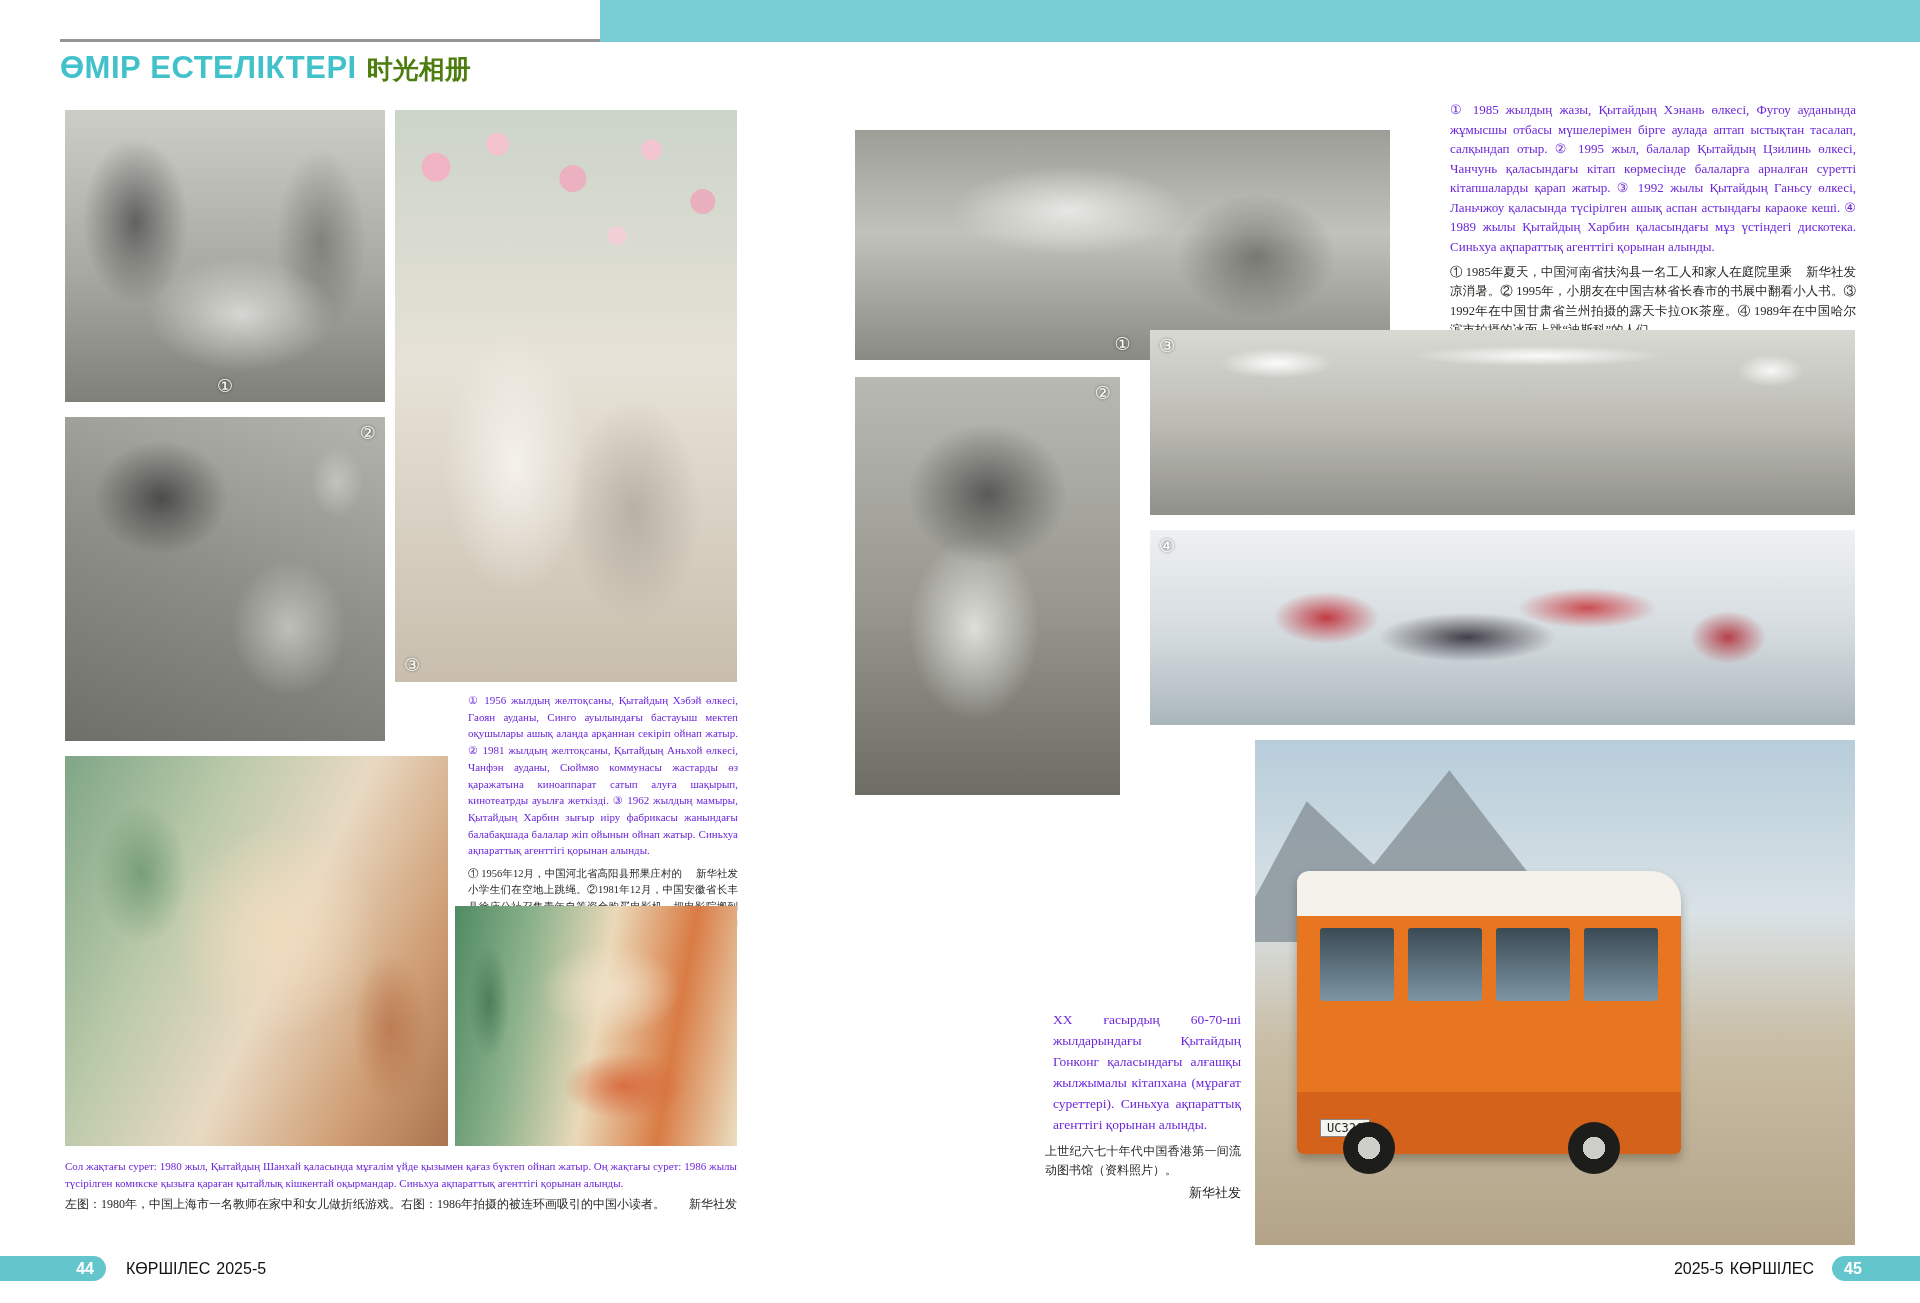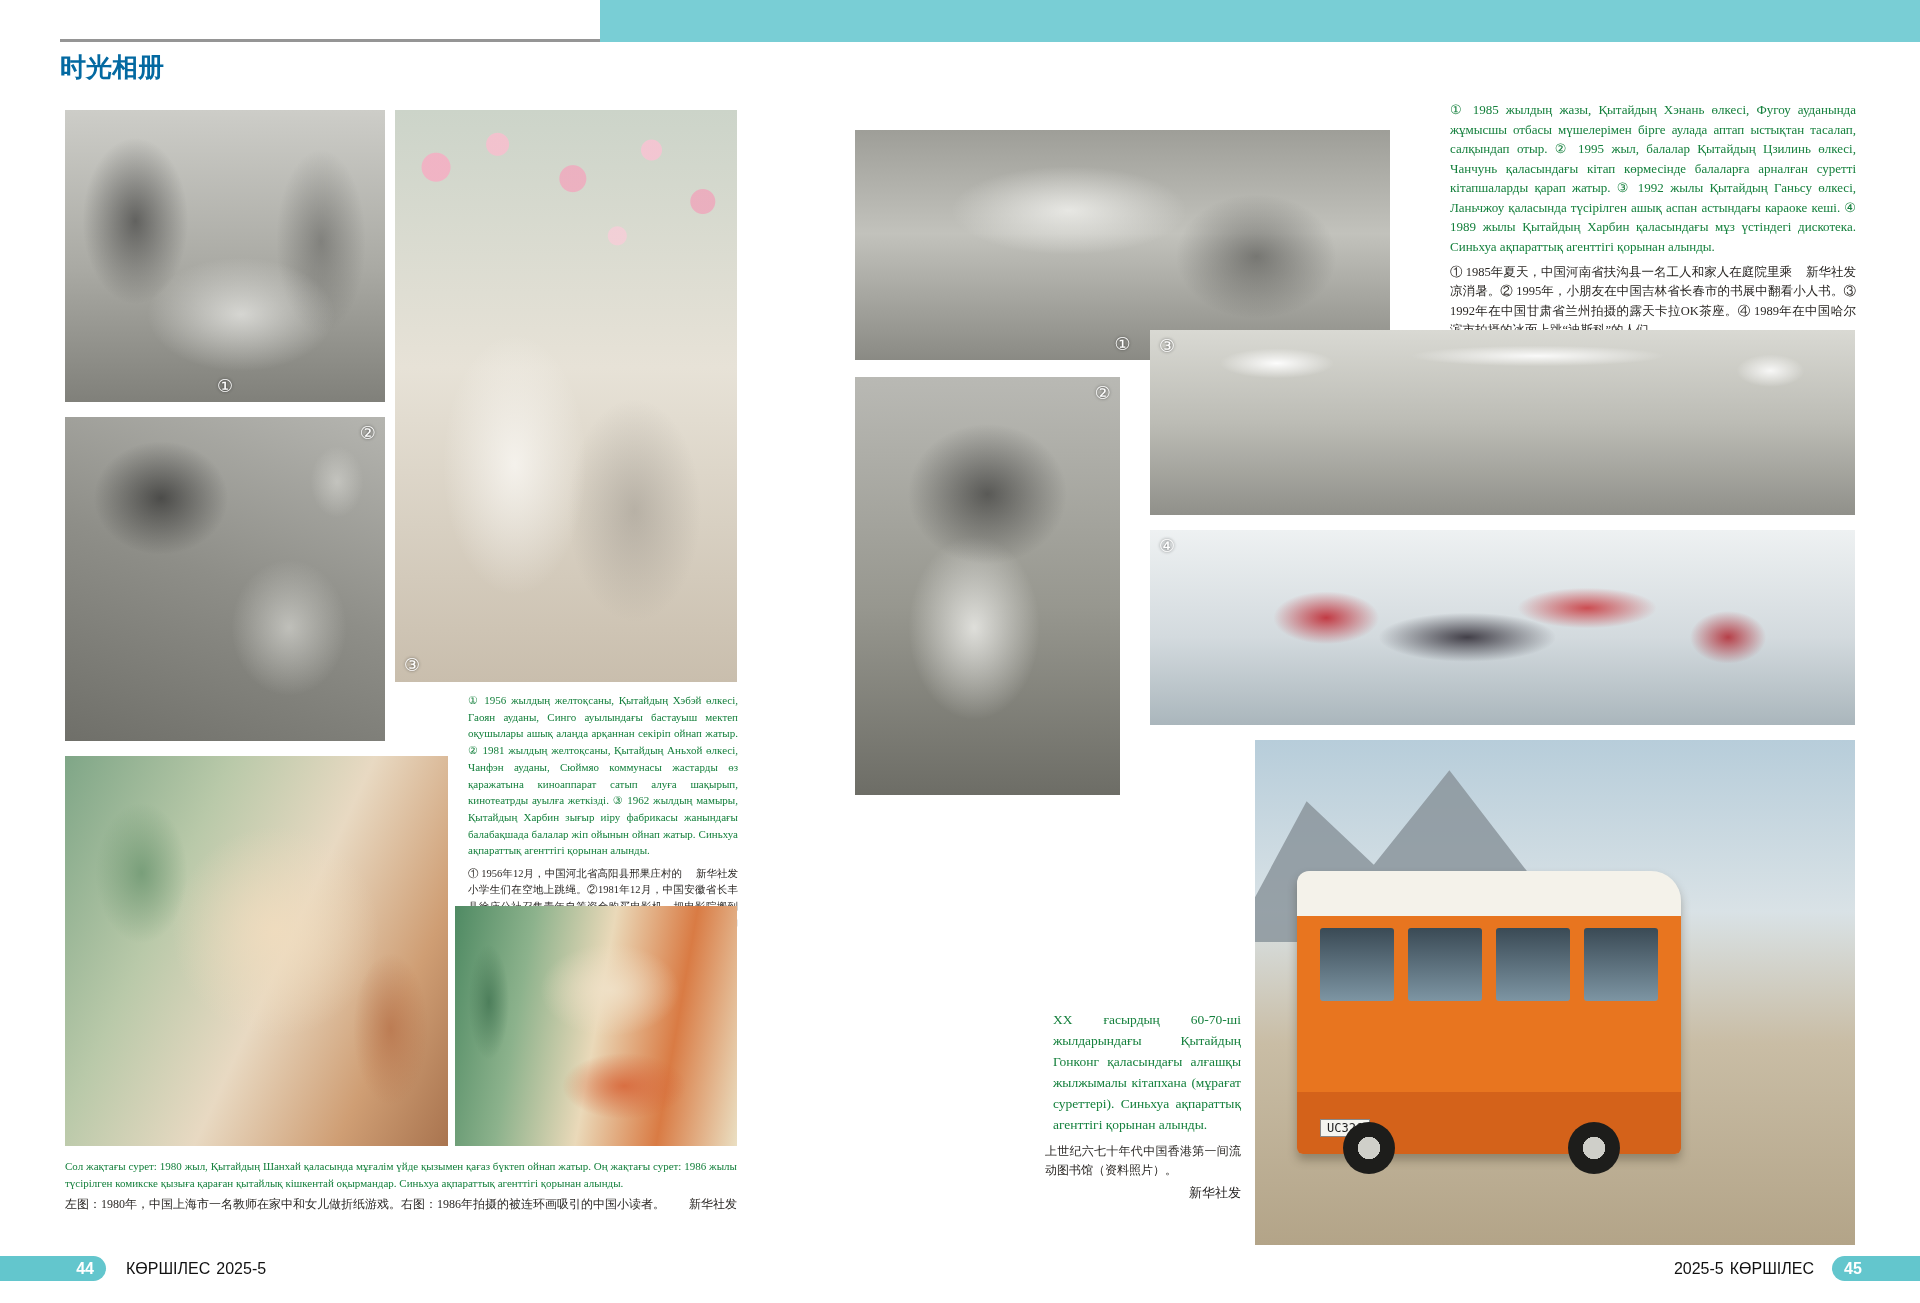--- a/index.html
+++ b/index.html
@@ -5,21 +5,21 @@
   html,body{margin:0;padding:0;background:#ffffff;}
   .spread{position:relative;width:1920px;height:1303px;background:#ffffff;overflow:hidden;
           font-family:"Liberation Serif",serif;color:#1d1b1a;}
 
   
   .teal-bar{position:absolute;left:600px;top:0;width:1320px;height:42px;background:#79ced5;}
   .head-rule{position:absolute;left:60px;top:39px;width:540px;height:3px;background:#959595;}
   .masthead{position:absolute;left:60px;top:50px;display:flex;align-items:baseline;gap:10px;
             font-family:"Liberation Sans",sans-serif;}
   .masthead .kk{font-size:31px;font-weight:bold;letter-spacing:.5px;color:#41c2cb;}
-  .masthead .zh{font-size:26px;font-weight:bold;color:#0369a1;}
+  .masthead .zh{font-size:26px;font-weight:bold;color:#4d7c0f;}
 
   
   .photo{position:absolute;overflow:hidden;}
   .badge{position:absolute;color:#ffffff;font-size:18px;line-height:1;
          font-family:"DejaVu Sans",sans-serif;text-shadow:0 0 3px rgba(0,0,0,.65);}
   .b-bc{bottom:7px;left:50%;transform:translateX(-50%);}
   .b-tr{top:7px;right:9px;}
   .b-bl{bottom:8px;left:9px;}
   .b-tl{top:7px;left:9px;}
 
@@ -87,21 +87,21 @@
             font-family:"Liberation Sans",sans-serif;}
   .bus-plate{position:absolute;left:6%;bottom:6%;padding:1px 6px;background:#f5f5f0;color:#222;
              font-family:"DejaVu Sans Mono",monospace;font-size:12px;border:1px solid #888;}
   .bus-wheel{position:absolute;bottom:-7%;width:52px;height:52px;border-radius:50%;
              background:radial-gradient(circle,#cfcfc9 0 30%,#1d1d1b 31% 100%);}
   .bus-wheel.w1{left:12%;} .bus-wheel.w2{right:16%;}
 
   
   .article{position:absolute;text-align:justify;}
   .article p{margin:0 0 7px 0;}
-  .kk-text{color:#15803d;}
+  .kk-text{color:#6d28d9;}
   .zh-text{color:#2a2724;}
   .credit{float:right;margin-left:14px;}
   .article-left{left:468px;top:692px;width:270px;font-size:11px;line-height:1.52;}
   .article-left .zh-text{font-size:10.5px;line-height:1.55;}
   .article-right{left:1450px;top:100px;width:406px;font-size:13px;line-height:1.5;}
   .article-right .zh-text{font-size:12.5px;line-height:1.55;}
 
   .caption-left{position:absolute;left:65px;top:1158px;width:672px;text-align:justify;}
   .caption-left .kk-text{font-size:11px;line-height:1.5;margin:0 0 4px 0;}
   .caption-left .zh-text{font-size:12px;line-height:1.5;margin:0;}
@@ -125,20 +125,21 @@
   .footer-right{right:100px;}
 </style>
 </head>
 <body>
 
 <div class="spread">
 
   <div class="teal-bar"></div>
   <div class="head-rule"></div>
   <div class="masthead">
+    <span class="kk">ӨМІР ЕСТЕЛІКТЕРІ</span>
     <span class="zh">时光相册</span>
   </div>
 
   <div class="photo ph-jump" style="left:65px;top:110px;width:320px;height:292px;">
     <span class="badge b-bc">①</span>
   </div>
 
   <div class="photo ph-crowd" style="left:65px;top:417px;width:320px;height:324px;">
     <span class="badge b-tr">②</span>
   </div>

